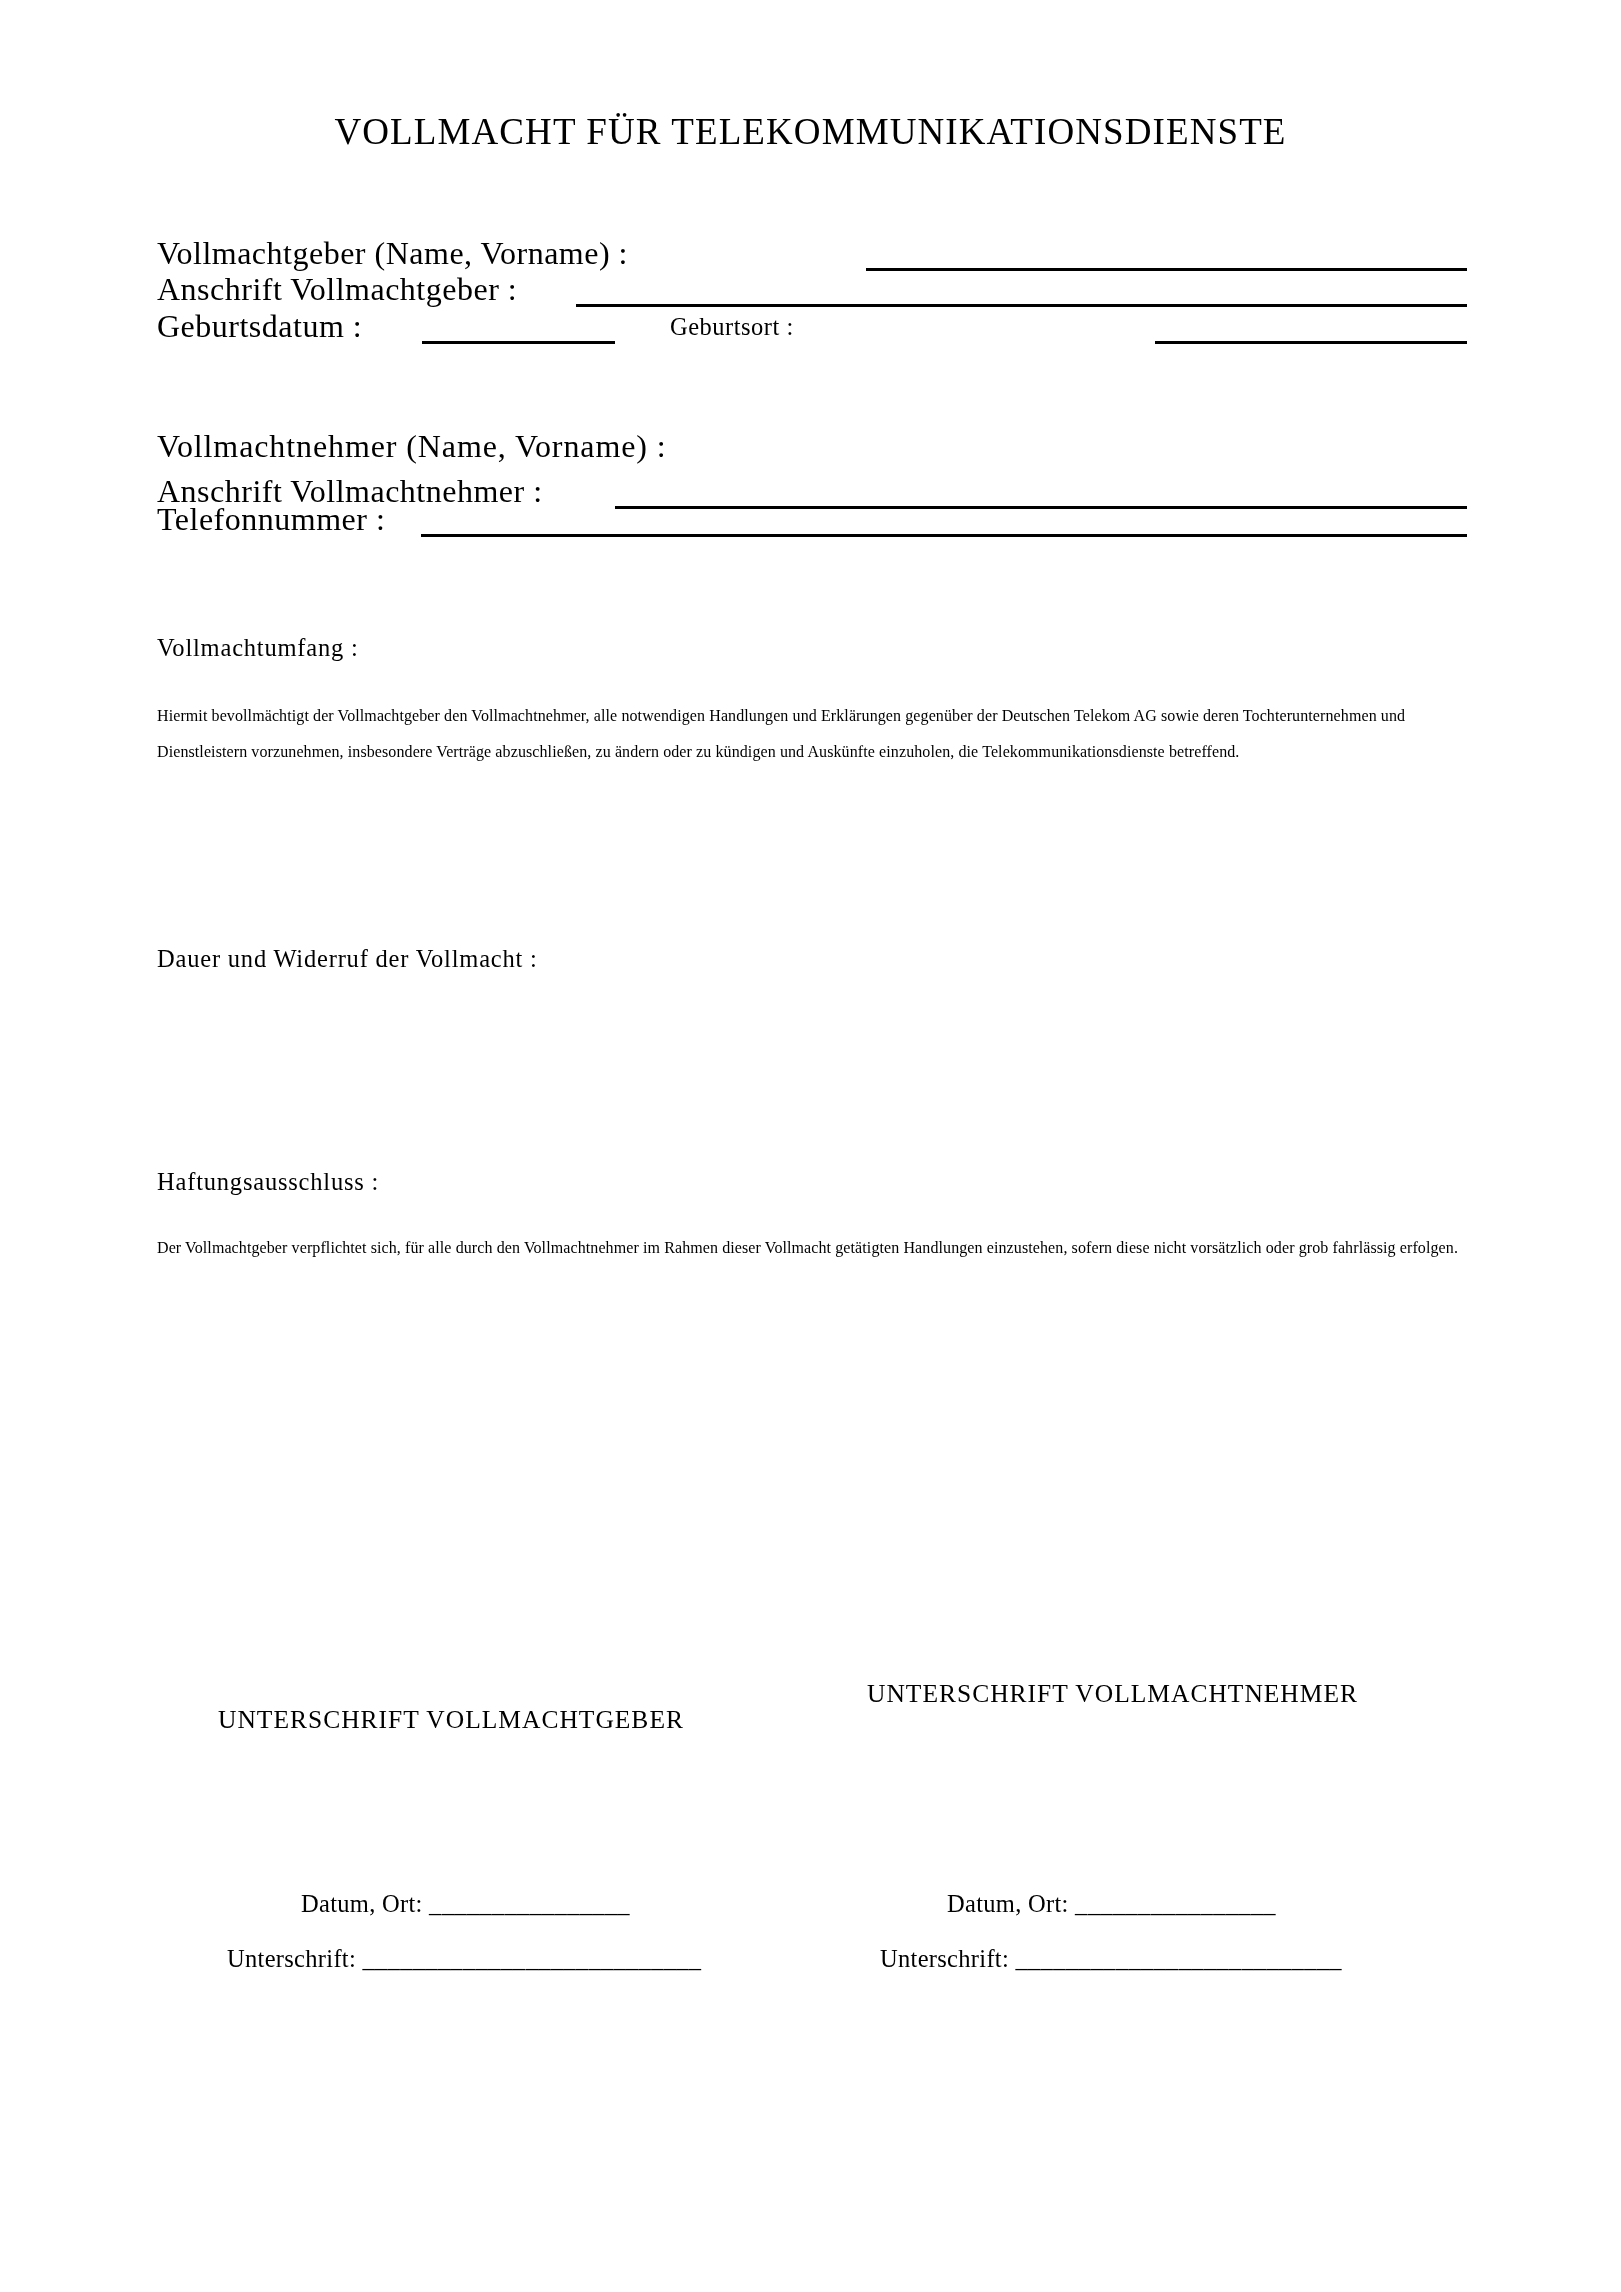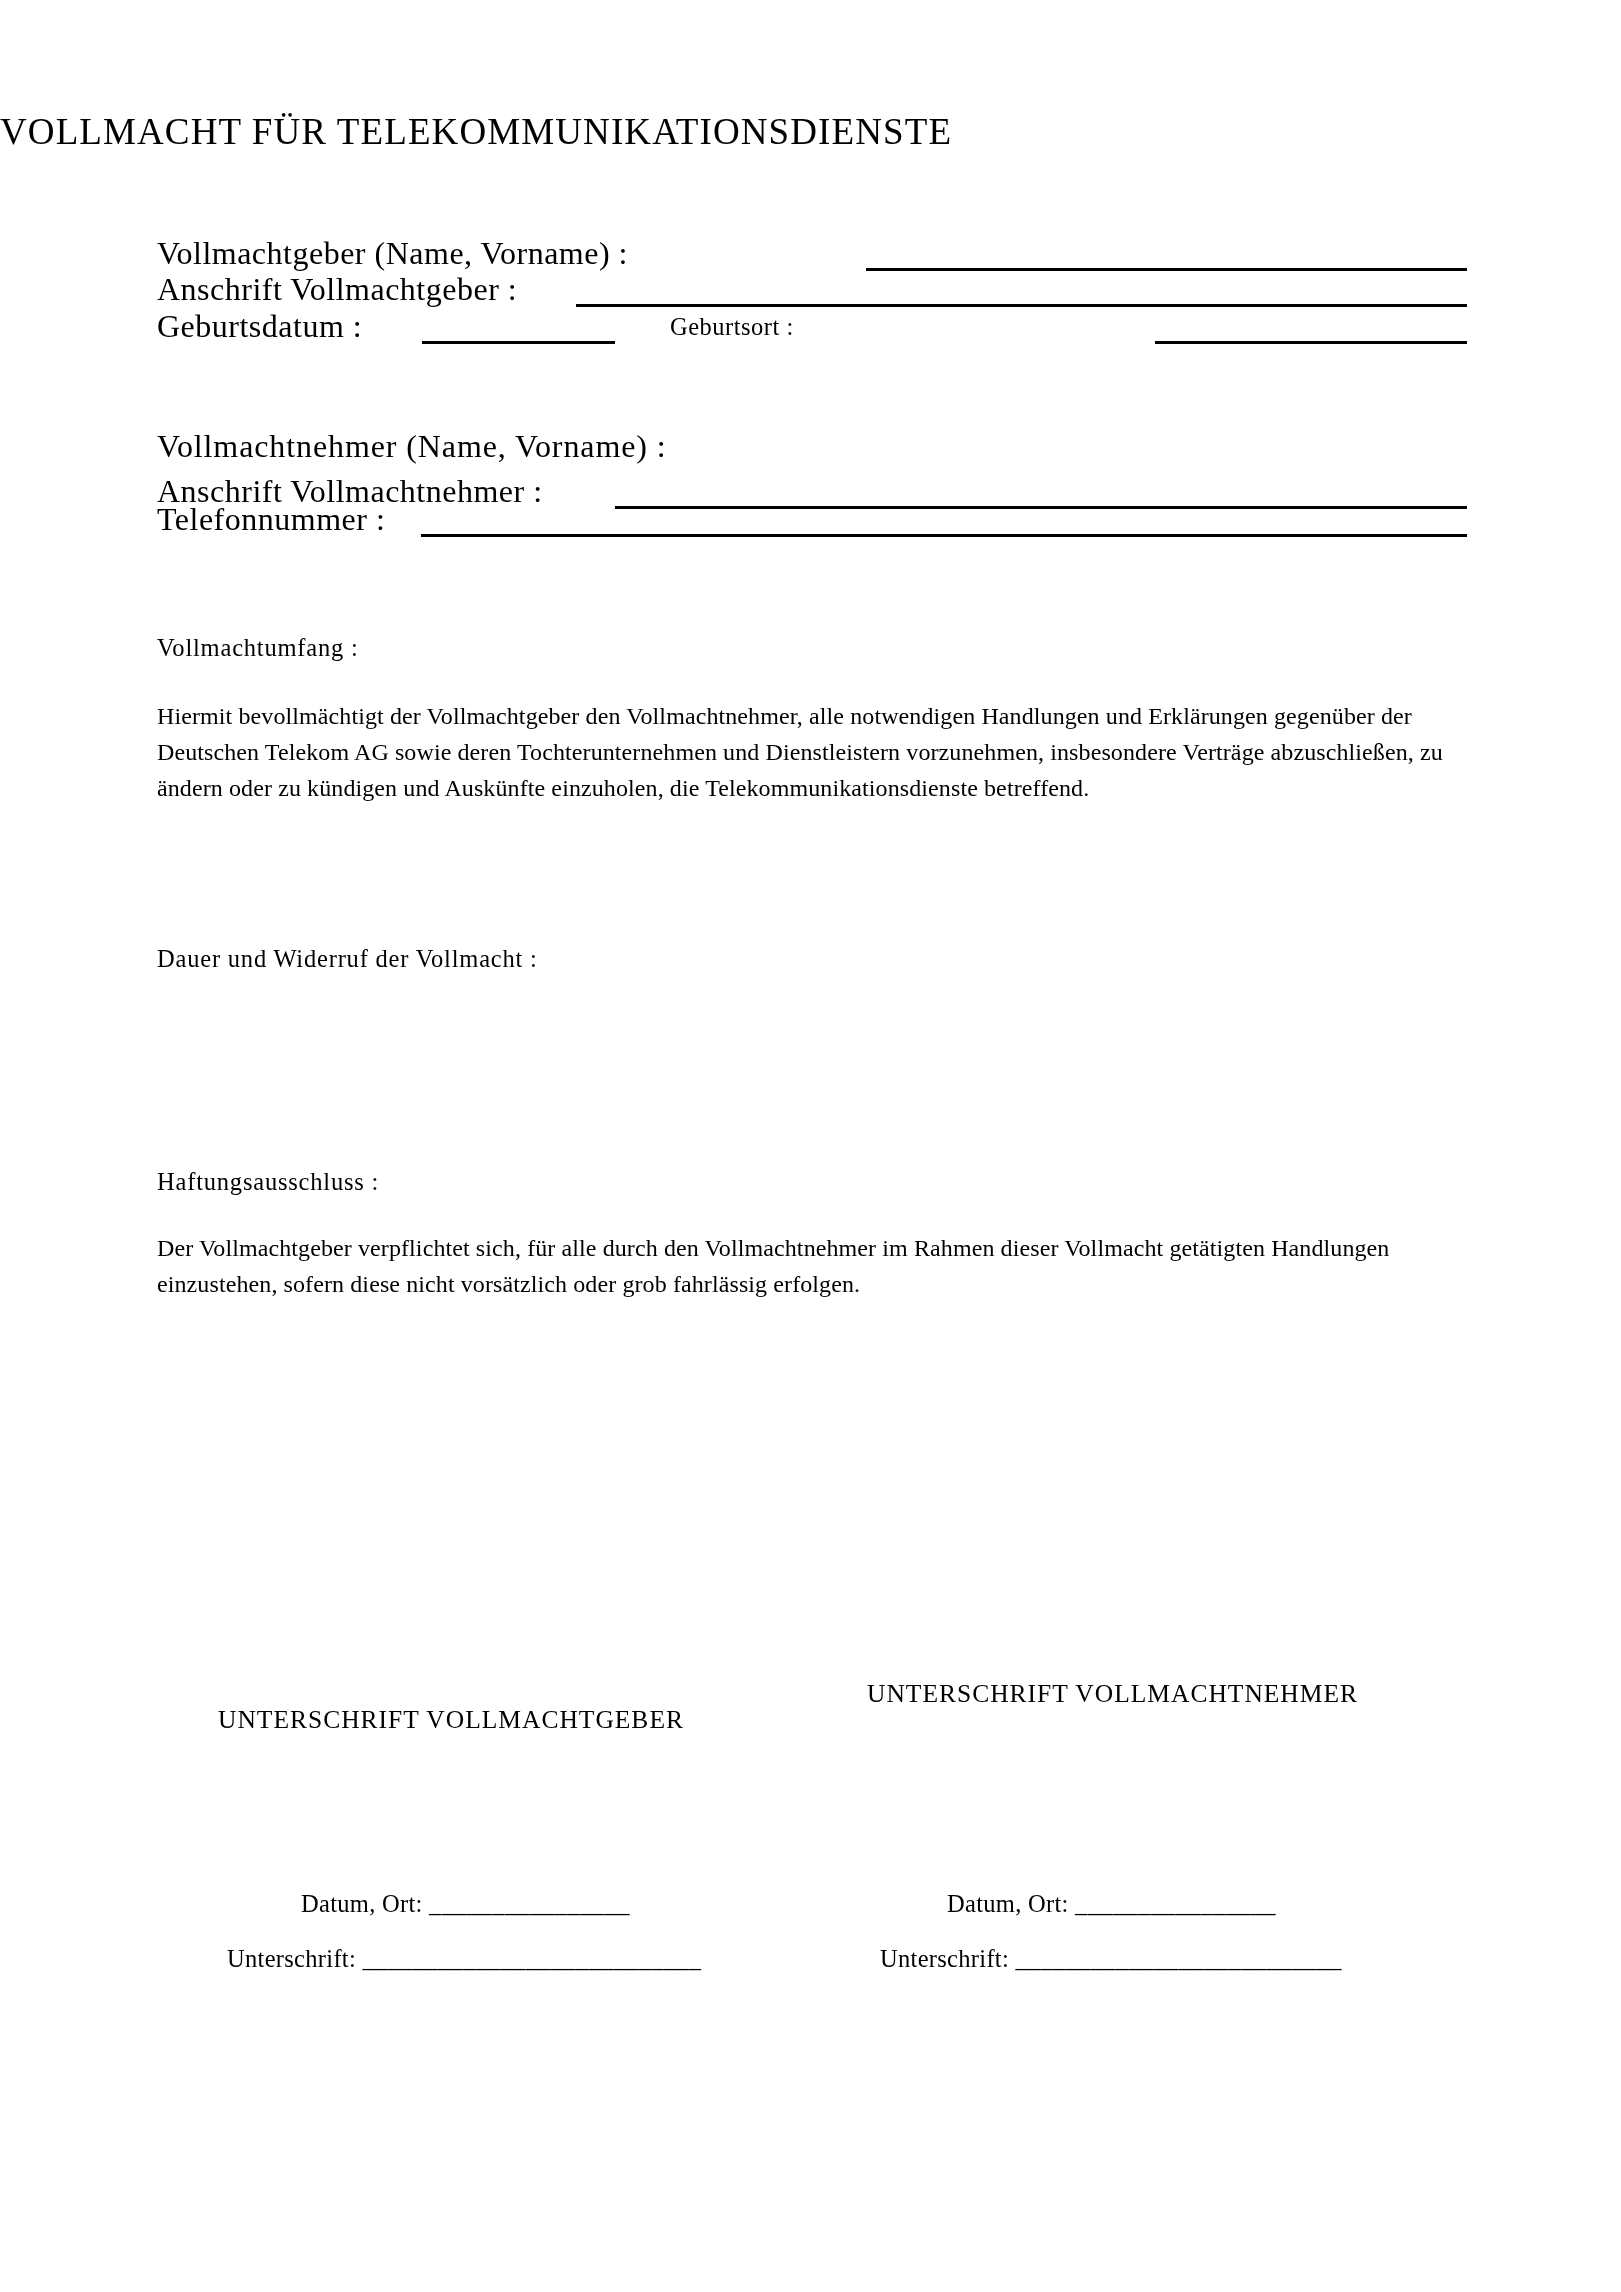--- a/index.html
+++ b/index.html
@@ -20,21 +20,21 @@
     overflow: hidden;
     margin: 0 auto;
   }
 
   
   .doc-title {
     position: absolute;
     left: 0;
     top: 110px;
     width: 1621px;
-    text-align: left;
+    text-align: center;
     font-size: 37px;
     line-height: 43px;
     letter-spacing: 1.1px;
     font-weight: 400;
     white-space: nowrap;
   }
 
   
   .field-row {
     position: absolute;
@@ -76,21 +76,21 @@
     left: 157px;
     font-size: 24.5px;
     line-height: 31px;
     letter-spacing: 0.8px;
     white-space: nowrap;
   }
   .body-para {
     position: absolute;
     left: 157px;
     width: 1318px;
-    font-size: 24px;
+    font-size: 16px;
     line-height: 36px;
     letter-spacing: 0.1px;
     text-align: left;
   }
 
   
   .sig-heading {
     position: absolute;
     font-size: 25.5px;
     line-height: 31px;

